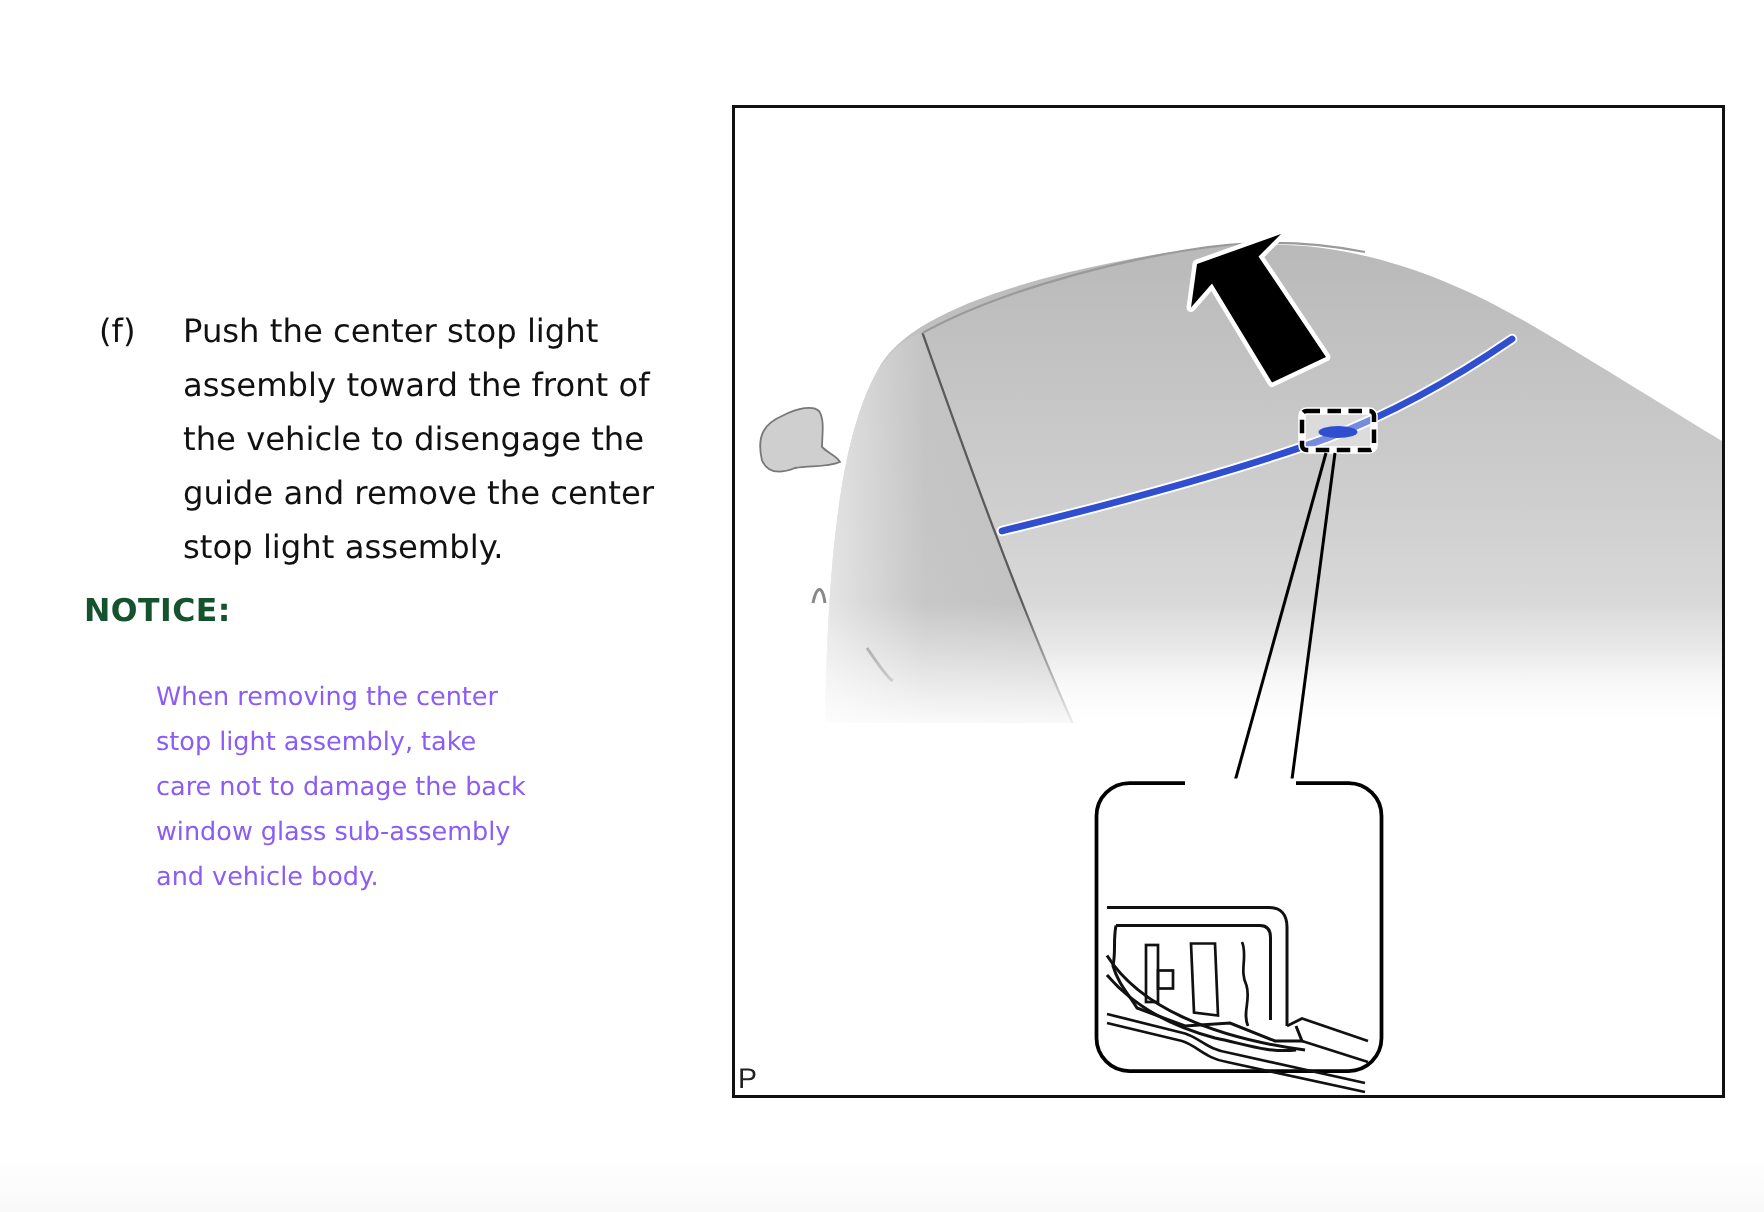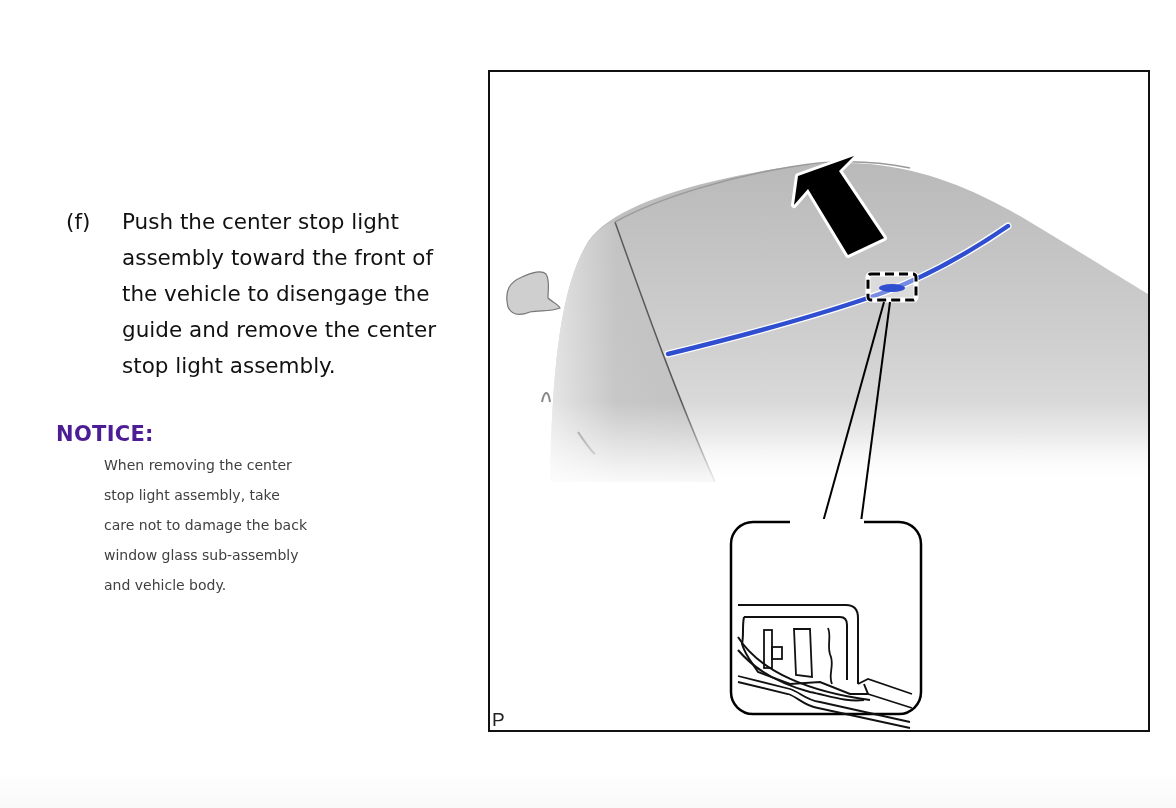--- a/index.html
+++ b/index.html
@@ -30,34 +30,34 @@
       top: 0;
     }
     .step-text {
       display: block;
       margin-left: 56px;
       white-space: pre-line;
     }
     .notice-title {
       position: absolute;
       left: 56px;
-      top: 422px;
-      color: #4c1d95;
+      top: 395px;
+      color: #14532d;
       font-family: "DejaVu Sans", "Liberation Sans", sans-serif;
       font-weight: bold;
       font-size: 21px;
       letter-spacing: 0.3px;
     }
     .notice-body {
       position: absolute;
       left: 104px;
       top: 450px;
       width: 370px;
-      color: #404040;
-      font-size: 14px;
+      color: #8b5cf6;
+      font-size: 17px;
       line-height: 30px;
       white-space: pre-line;
     }
     .figure {
       position: absolute;
       left: 488px;
       top: 70px;
       width: 662px;
       height: 662px;
       border: 2px solid #111111;

